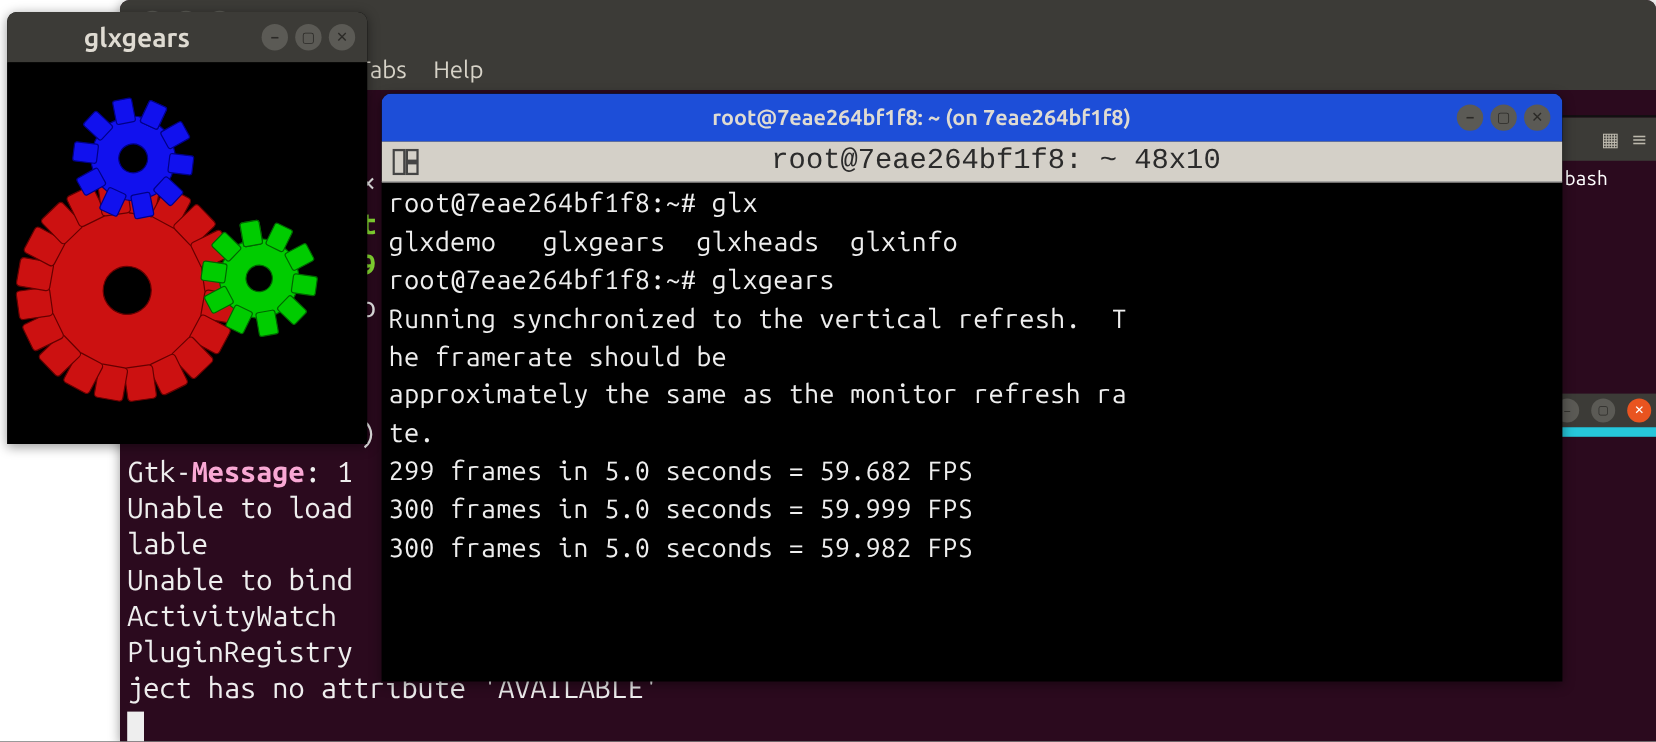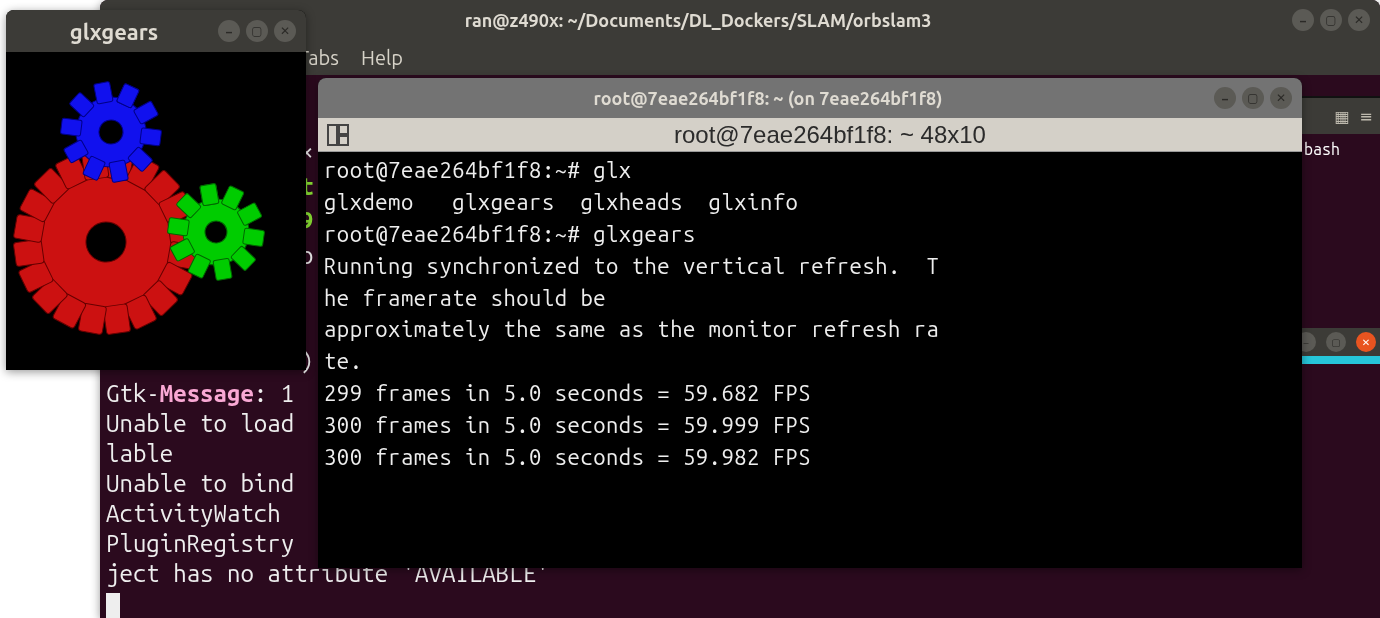--- a/index.html
+++ b/index.html
@@ -105,27 +105,27 @@
     position:absolute; bottom:-8px; left:0; right:0; height:8px;
     background:#26c6da;
   }
 
   
   #win-term {
     left: 318px; top: 78px;
     width: 984px; height: 490px;
     background: #000;
   }
-  #win-term .titlebar { background: #737373; }
+  #win-term .titlebar { background: #1d4ed8; }
   #win-term .tabbar {
     display:flex; align-items:center;
     background:#d4d0c8;
     border-bottom:1px solid #999;
     height:34px;
-    font-family:Liberation Sans, sans-serif;
+    font-family:Liberation Mono, monospace;
     font-size:24px;
   }
   #win-term .tabbar .split-icon {
     width:28px;height:28px;margin:0 6px;
     display:flex;align-items:center;justify-content:center;
   }
   #win-term .tabbar .tabtitle { flex:1; text-align:center; color:#2b2b2b; }
   #win-term .termbody {
     color:#eee;
     font-family:"Ubuntu Mono","DejaVu Sans Mono",monospace;
@@ -165,21 +165,20 @@
     line-height:1.25;
     white-space:pre;
   }
 
 </style>
 </head>
 <body>
 
 <div id="win-back" class="window">
   <div class="titlebar">
-    <span class="title">ran@z490x: ~/Documents/DL_Dockers/SLAM/orbslam3</span>
     <span class="win-btn">–</span>
     <span class="win-btn">▢</span>
     <span class="win-btn">✕</span>
   </div>
   <div class="menubar">
     <span>Search</span>
     <span>Terminal</span>
     <span>Tabs</span>
     <span>Help</span>
   </div>

